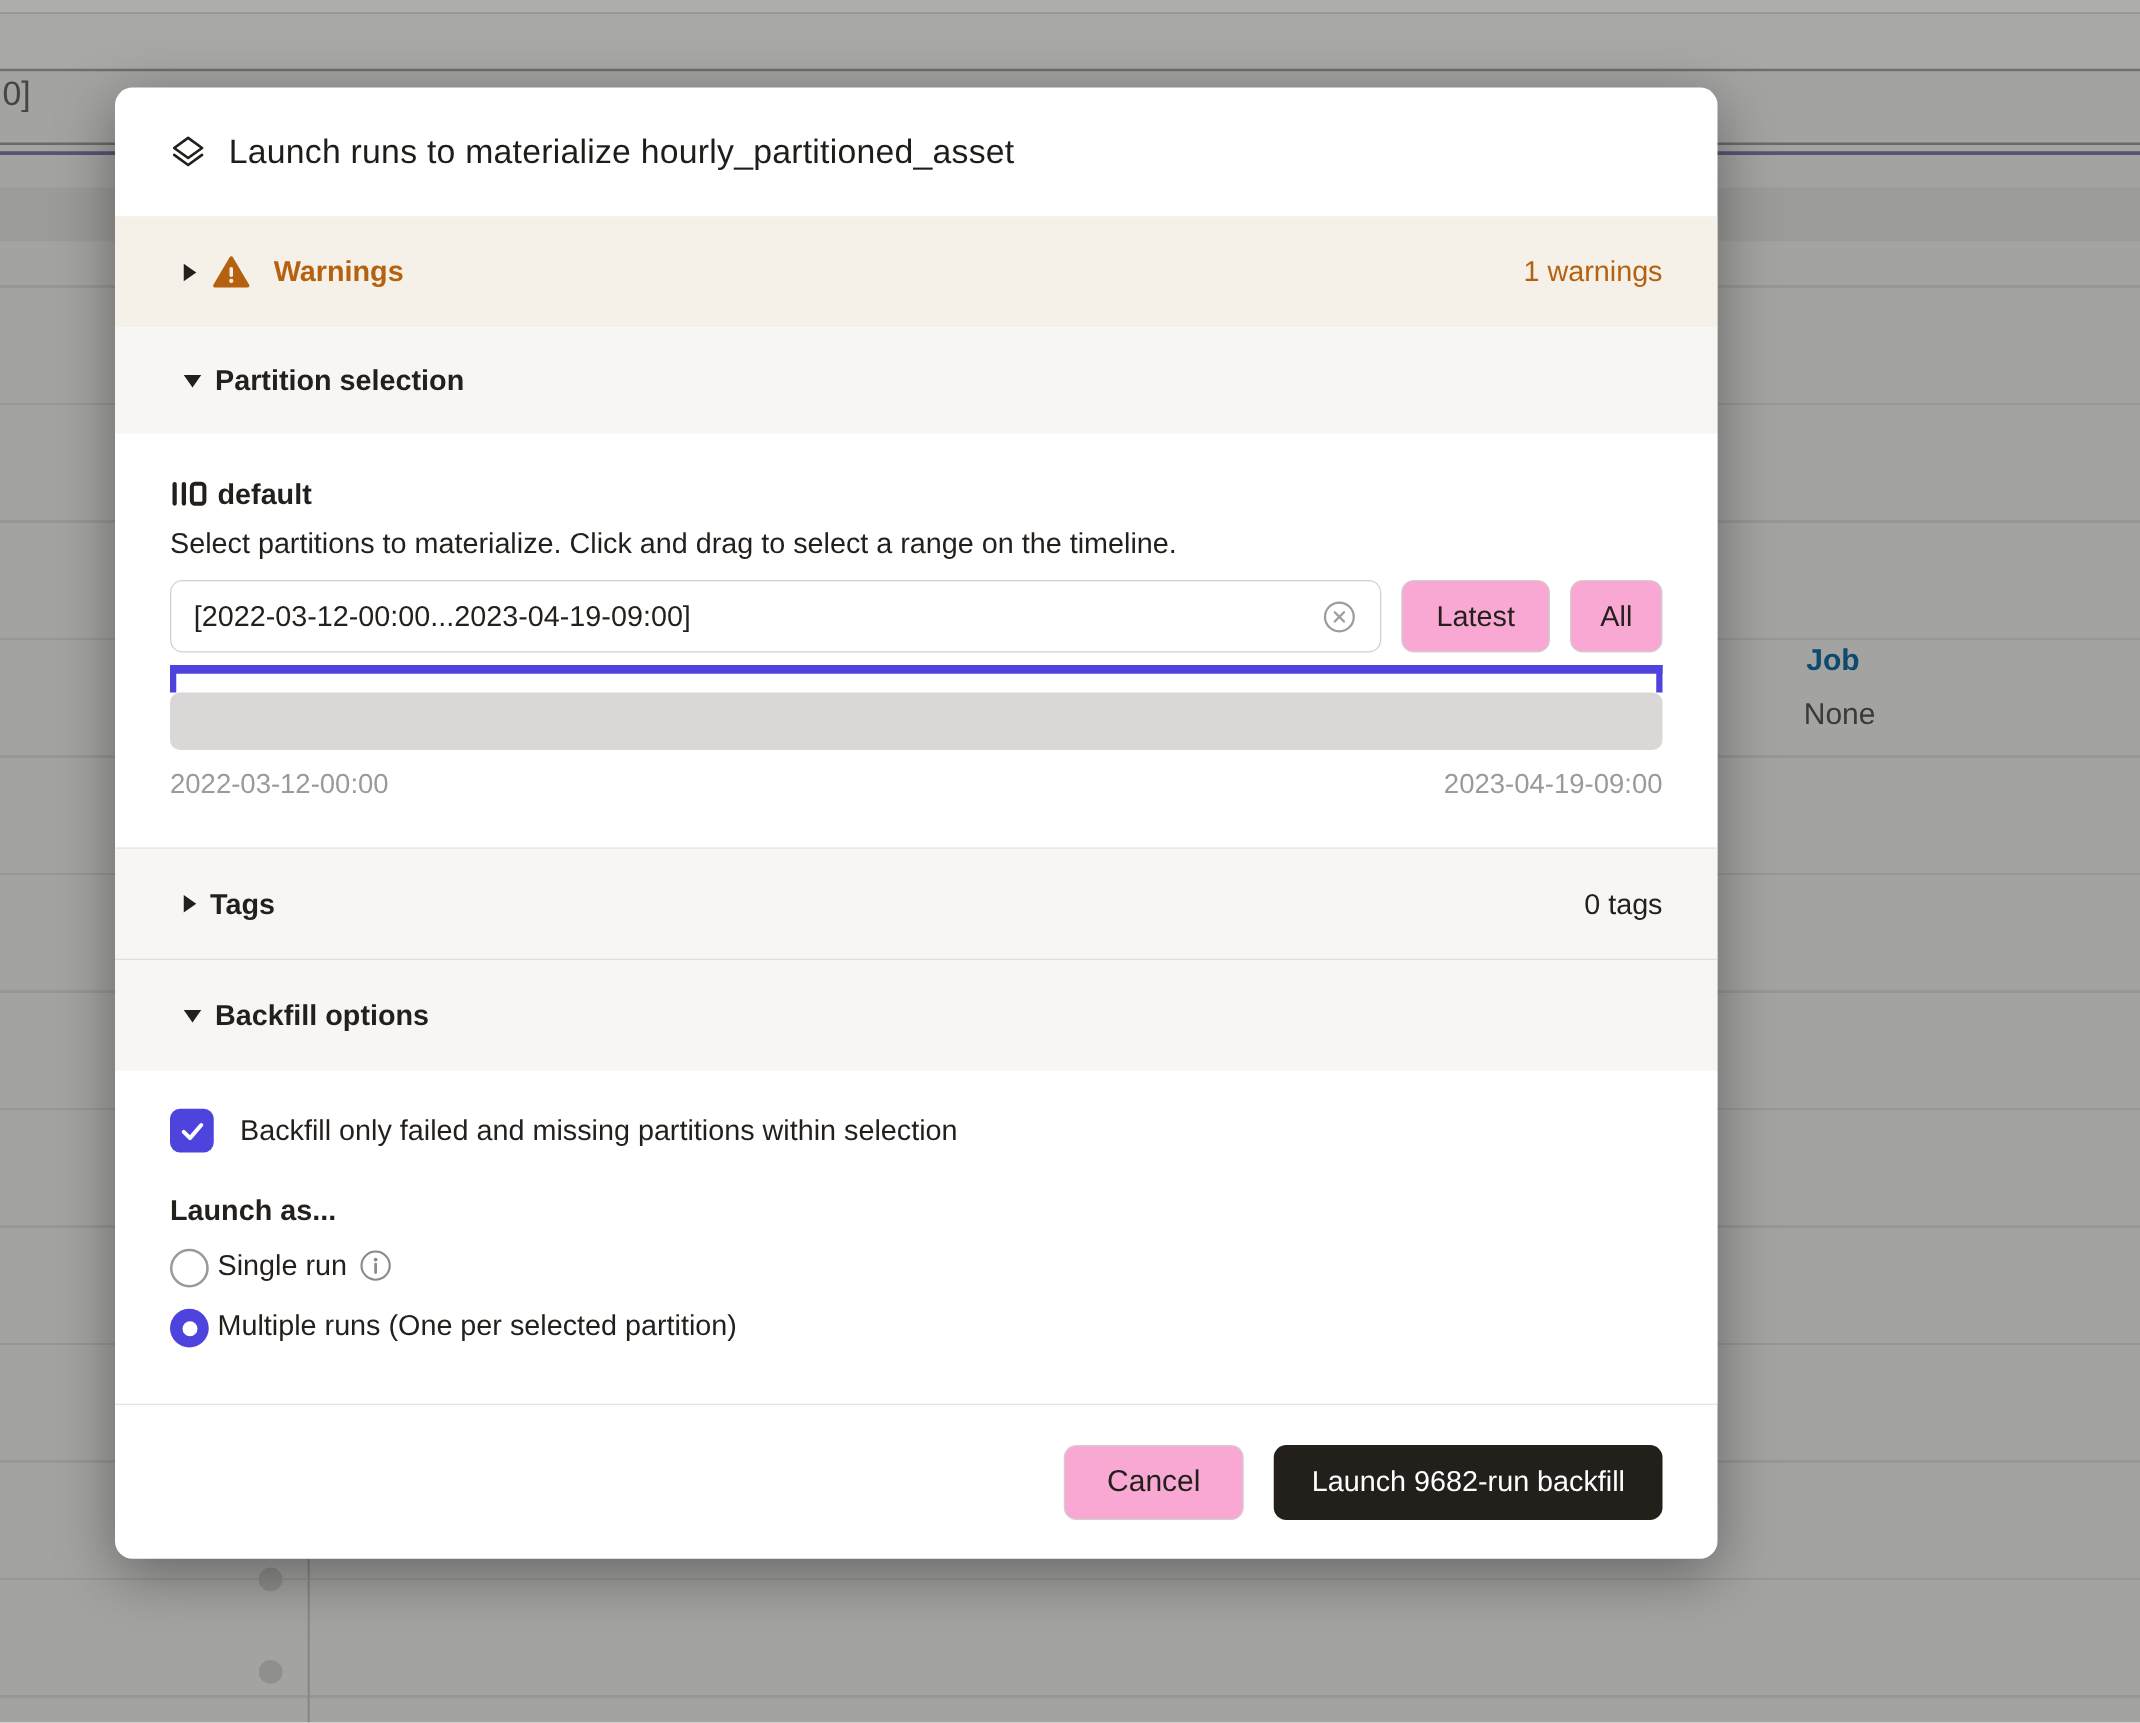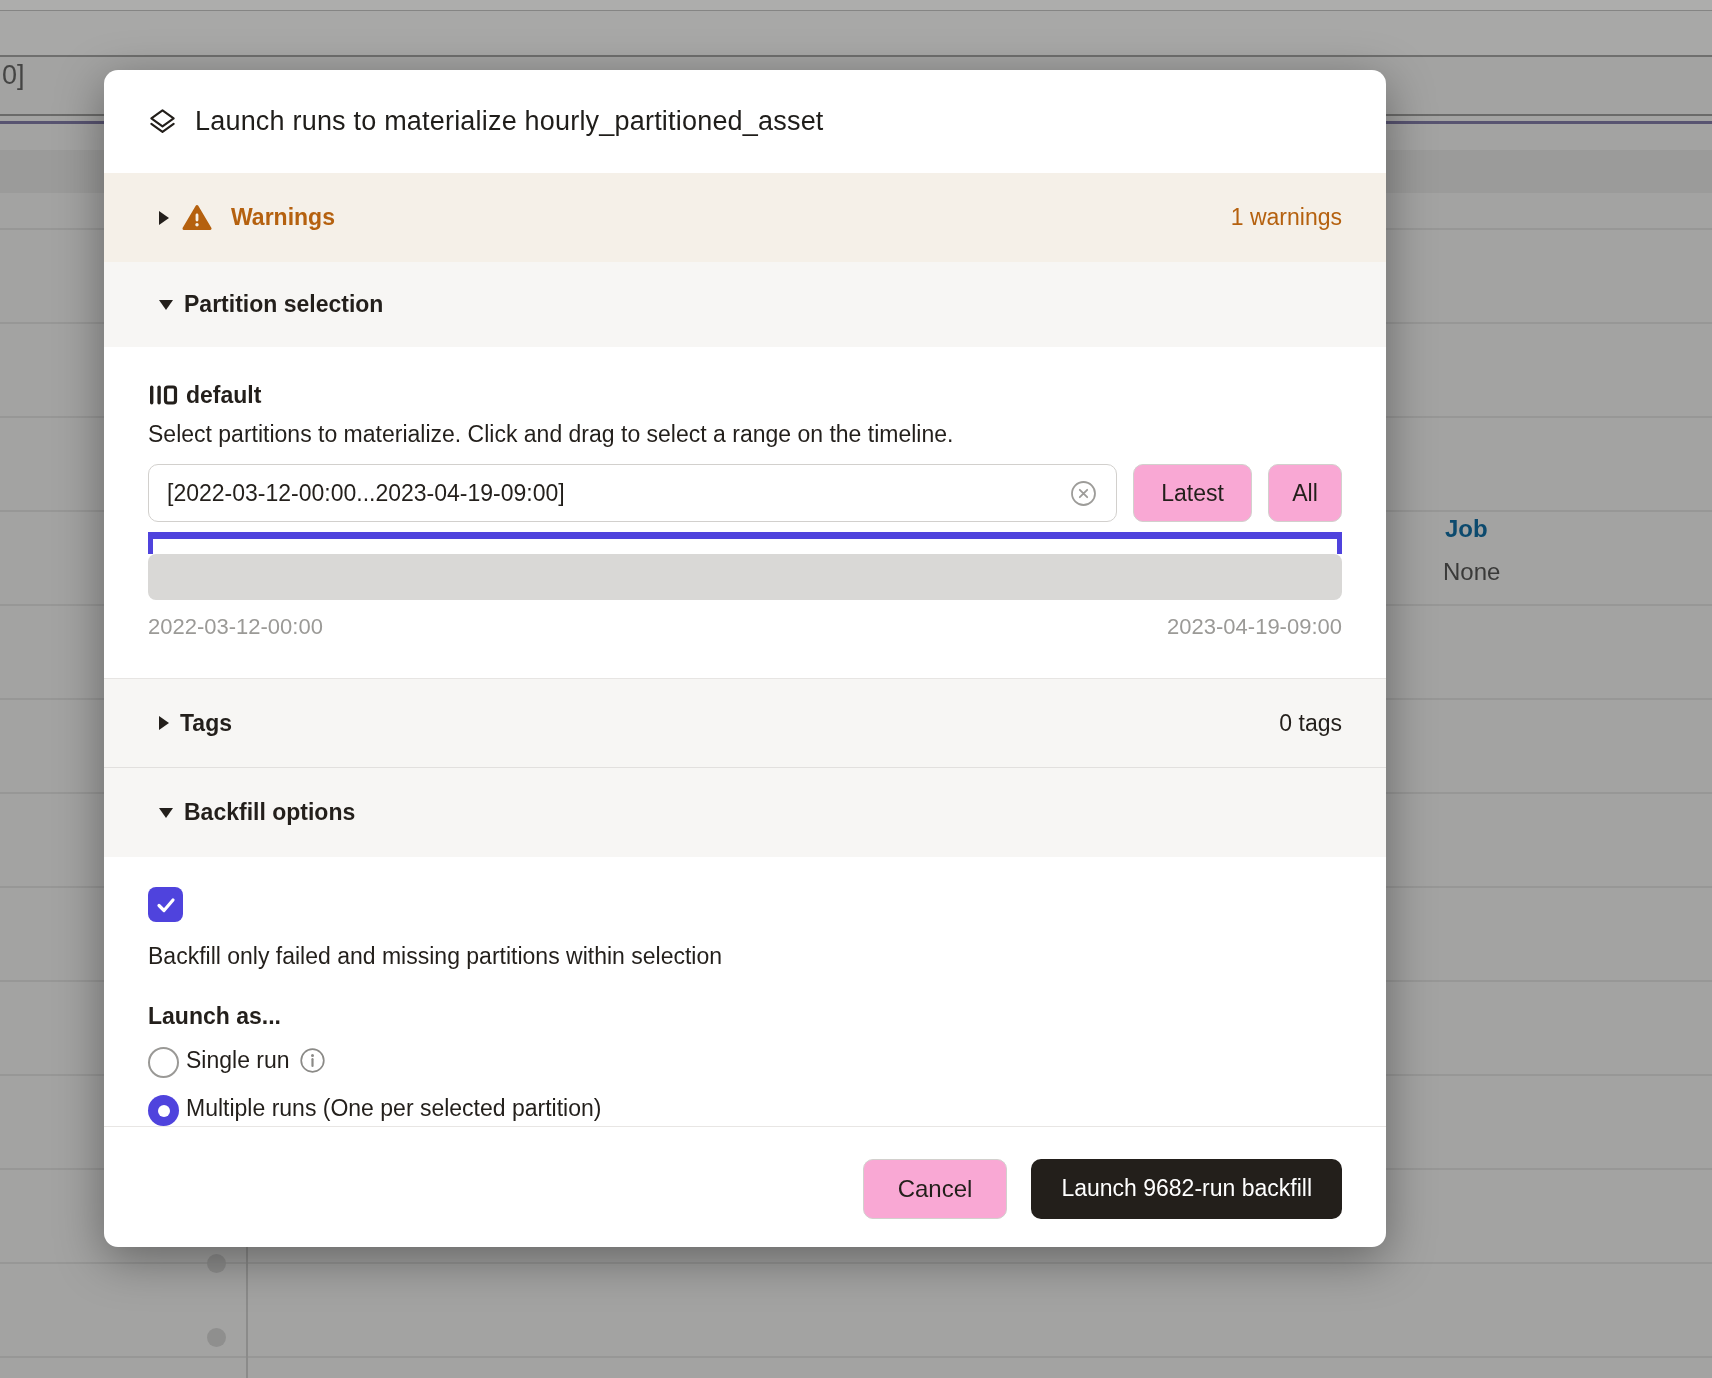--- a/index.html
+++ b/index.html
@@ -24,21 +24,21 @@
   .bd-vline{left:246px;top:1247px;width:2px;height:131px;background:#8b8b8a;}
   .bd-dot{width:19px;height:19px;border-radius:50%;background:#8f8f8e;}
   .bd-dot1{left:207px;top:1254px;}
   .bd-dot2{left:207px;top:1328px;}
 
   
   .modal{
     position:absolute;left:92px;top:70px;width:1282px;height:1177px;
     background:#ffffff;border-radius:14px;overflow:hidden;
     box-shadow:0 12px 48px rgba(0,0,0,.38);
-    display:flex;flex-direction:column;margin-left:12px;
+    display:flex;flex-direction:column;
   }
   .m-header{height:103px;flex:0 0 auto;display:flex;align-items:center;padding:0 44px;gap:18px;}
   .m-title{font-size:27px;color:#1f1d1a;letter-spacing:.2px;}
 
   .m-warnings{height:89px;flex:0 0 auto;background:#f5f0e8;display:flex;align-items:center;
     padding:0 44px 0 55px;cursor:pointer;}
   .caret-right{width:0;height:0;border-left:10px solid #231f1b;border-top:7px solid transparent;border-bottom:7px solid transparent;flex:0 0 auto;}
   .caret-down{width:0;height:0;border-top:10px solid #231f1b;border-left:7px solid transparent;border-right:7px solid transparent;flex:0 0 auto;}
   .warn-tri{margin-left:13px;flex:0 0 auto;display:flex;}
   .m-warnings .lbl{margin-left:19px;font-size:23px;font-weight:700;color:#b5610f;}
@@ -65,21 +65,21 @@
   .sel-bar{position:absolute;left:0;top:0;width:100%;height:7px;background:#4f43dd;}
   .sel-tick{position:absolute;top:0;width:5px;height:22px;background:#4f43dd;}
   .sel-tick.l{left:0;} .sel-tick.r{right:0;}
   .timeline{height:46px;background:#d9d8d6;border-radius:8px;margin-top:0px;cursor:pointer;}
   .date-row{display:flex;justify-content:space-between;margin-top:14px;font-size:22px;color:#9b9a97;}
 
   .m-tags{height:90px;border-top:1px solid #e7e5e3;border-bottom:1px solid #e2e0de;box-sizing:border-box;}
   .m-backfill-hdr{height:89px;}
 
   .m-backfill-body{flex:1 1 auto;background:#fff;padding:30px 44px 0 44px;box-sizing:border-box;}
-  .check-row{display:flex;align-items:flex-start;gap:21px;cursor:pointer;flex-direction:column;}
+  .check-row{display:flex;align-items:center;gap:21px;cursor:pointer;}
   .checkbox{width:35px;height:35px;border-radius:8px;background:#4f43dd;display:flex;align-items:center;justify-content:center;flex:0 0 auto;}
   .check-row .lbl{font-size:23px;}
   .launch-as{font-size:23px;font-weight:700;margin-top:33px;}
   .radio-row{display:flex;align-items:flex-start;gap:7px;margin-top:17px;cursor:pointer;}
   .radio{width:31px;height:31px;border-radius:50%;box-sizing:border-box;flex:0 0 auto;}
   .radio.off{border:2px solid #9a9996;background:#fff;}
   .radio.on{background:#4f43dd;display:flex;align-items:center;justify-content:center;}
   .radio.on .dot{width:12px;height:12px;border-radius:50%;background:#fff;}
   .radio-row .lbl{font-size:23px;}
   .info-ic{margin-left:2px;display:flex;cursor:pointer;}

